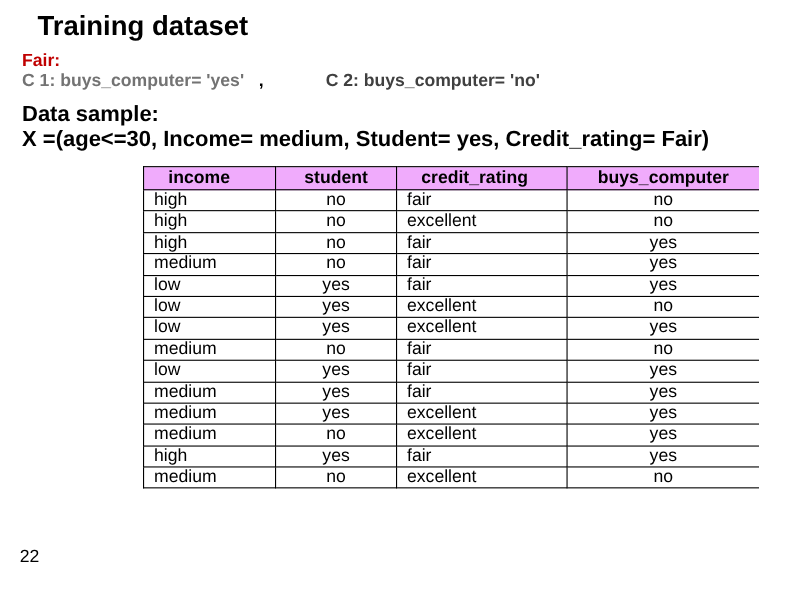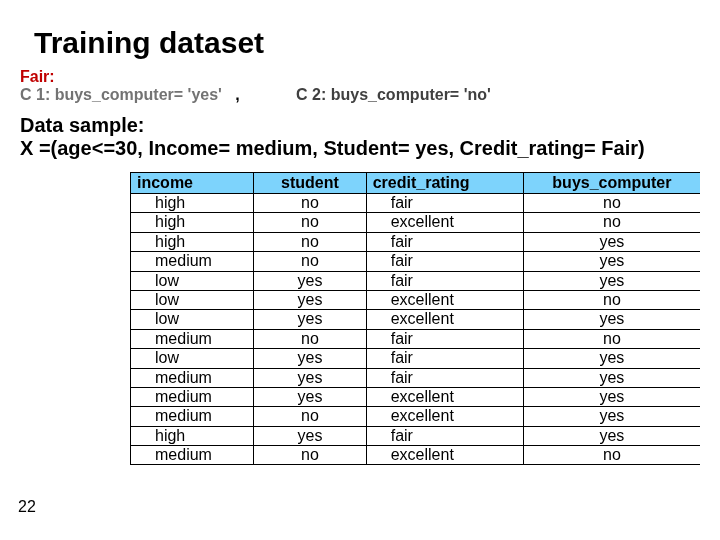--- a/index.html
+++ b/index.html
@@ -10,23 +10,23 @@
     font-family: Arial, sans-serif;
     background: #fff;
     color: #000;
     position: relative;
     overflow: hidden;
   }
   .slide {
     padding: 10px 20px 10px 20px;
   }
   .title {
-    font-size: 30px;
+    font-size: 25px;
     font-weight: bold;
-    margin: 16px 0 8px 14px;
+    margin: 0 0 8px 14px;
   }
   .class-block {
     font-size: 16px;
     font-weight: bold;
     margin-bottom: 10px;
   }
   .class-lbl { color: #c00000; }
   .c1 { color: #737373; }
   .c2 { color: #404040; margin-left: 43px; }
   .sep { color: #000; font-weight: bold; }
@@ -40,29 +40,29 @@
   .table-wrap {
     margin-left: 110px;
   }
   table {
     border-collapse: collapse;
     font-size: 16px;
   }
   th {
     font-weight: bold;
     text-align: center;
-    padding: 1px 6px;
+    padding: 1px 22px;
     border-left: 1px solid #000;
     border-right: 1px solid #000;
     border-top: 1px solid #000;
     border-bottom: 1px solid #000;
-    background: #7dd3fc;
+    background: #f0abfc;
   }
   td {
-    padding: 0px 24px;
+    padding: 0px 9px;
     border-left: 1px solid #000;
     border-right: 1px solid #000;
     border-bottom: 1px solid #000;
     line-height: 1.15;
   }
   .col-income { text-align: left; width: 75px; }
   .col-student { text-align: center; width: 65px; }
   .col-credit { text-align: left; width: 110px; }
   .col-buys { text-align: center; width: 130px; }
   th.col-buys { border-right: none; }

